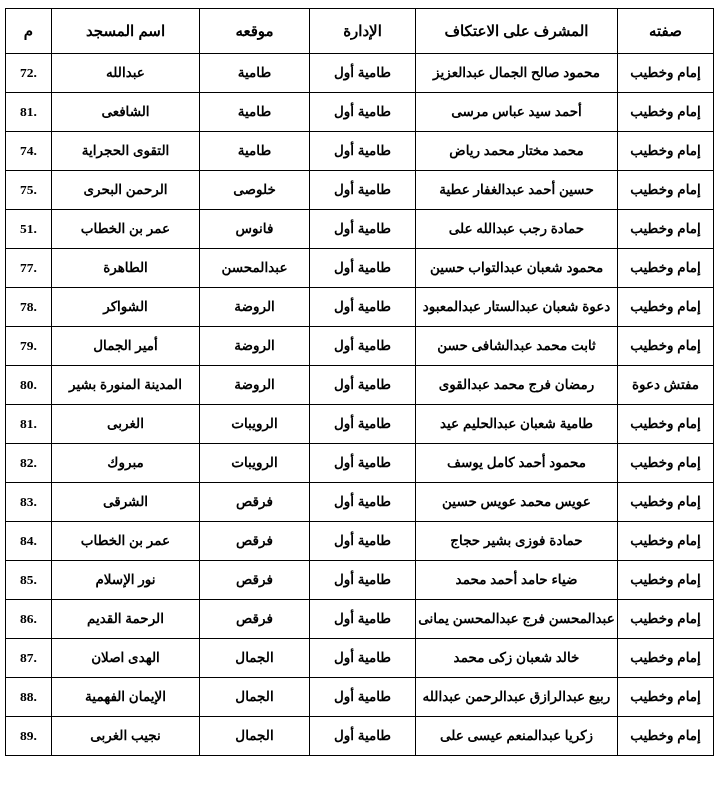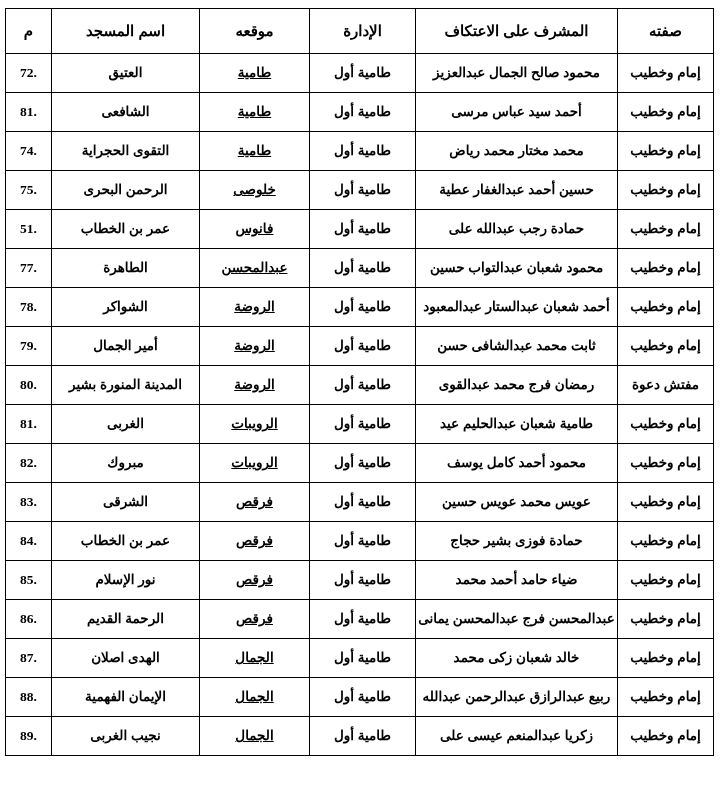--- a/index.html
+++ b/index.html
@@ -51,21 +51,21 @@
   col.c-admin  { width: 106px; }
   col.c-sup    { width: 202px; }
   col.c-cap    { width: 96px; }
 
   td.serial {
     font-size: 13px;
     direction: ltr;
     font-family: Liberation Serif, serif;
   }
   td.name { font-size: 13.5px; }
-  td.loc { font-size: 13.5px; text-decoration: underline; }
+  td.loc { font-size: 13.5px; }
   td.admin { font-size: 13.5px; }
   td.sup { font-size: 13.5px; }
   td.cap { font-size: 13.5px; }
 </style>
 </head>
 <body>
 
 <div class="sheet">
   <table class="mosque-table">
     <colgroup>
@@ -85,21 +85,21 @@
         <th>اسم المسجد</th>
         <th>م</th>
       </tr>
     </thead>
     <tbody>
       <tr>
         <td class="cap">إمام وخطيب</td>
         <td class="sup">محمود صالح الجمال عبدالعزيز</td>
         <td class="admin">طامية أول</td>
         <td class="loc">طامية</td>
-        <td class="name">العتيق</td>
+        <td class="name">عبدالله</td>
         <td class="serial">72.</td>
       </tr>
       <tr>
         <td class="cap">إمام وخطيب</td>
         <td class="sup">أحمد  سيد عباس مرسى</td>
         <td class="admin">طامية أول</td>
         <td class="loc">طامية</td>
         <td class="name">الشافعى</td>
         <td class="serial">81.</td>
       </tr>
@@ -130,21 +130,21 @@
       <tr>
         <td class="cap">إمام وخطيب</td>
         <td class="sup">محمود شعبان عبدالتواب حسين</td>
         <td class="admin">طامية أول</td>
         <td class="loc">عبدالمحسن</td>
         <td class="name">الطاهرة</td>
         <td class="serial">77.</td>
       </tr>
       <tr>
         <td class="cap">إمام وخطيب</td>
-        <td class="sup">أحمد شعبان عبدالستار عبدالمعبود</td>
+        <td class="sup">دعوة شعبان عبدالستار عبدالمعبود</td>
         <td class="admin">طامية أول</td>
         <td class="loc">الروضة</td>
         <td class="name">الشواكر</td>
         <td class="serial">78.</td>
       </tr>
       <tr>
         <td class="cap">إمام وخطيب</td>
         <td class="sup">ثابت محمد عبدالشافى حسن</td>
         <td class="admin">طامية أول</td>
         <td class="loc">الروضة</td>

